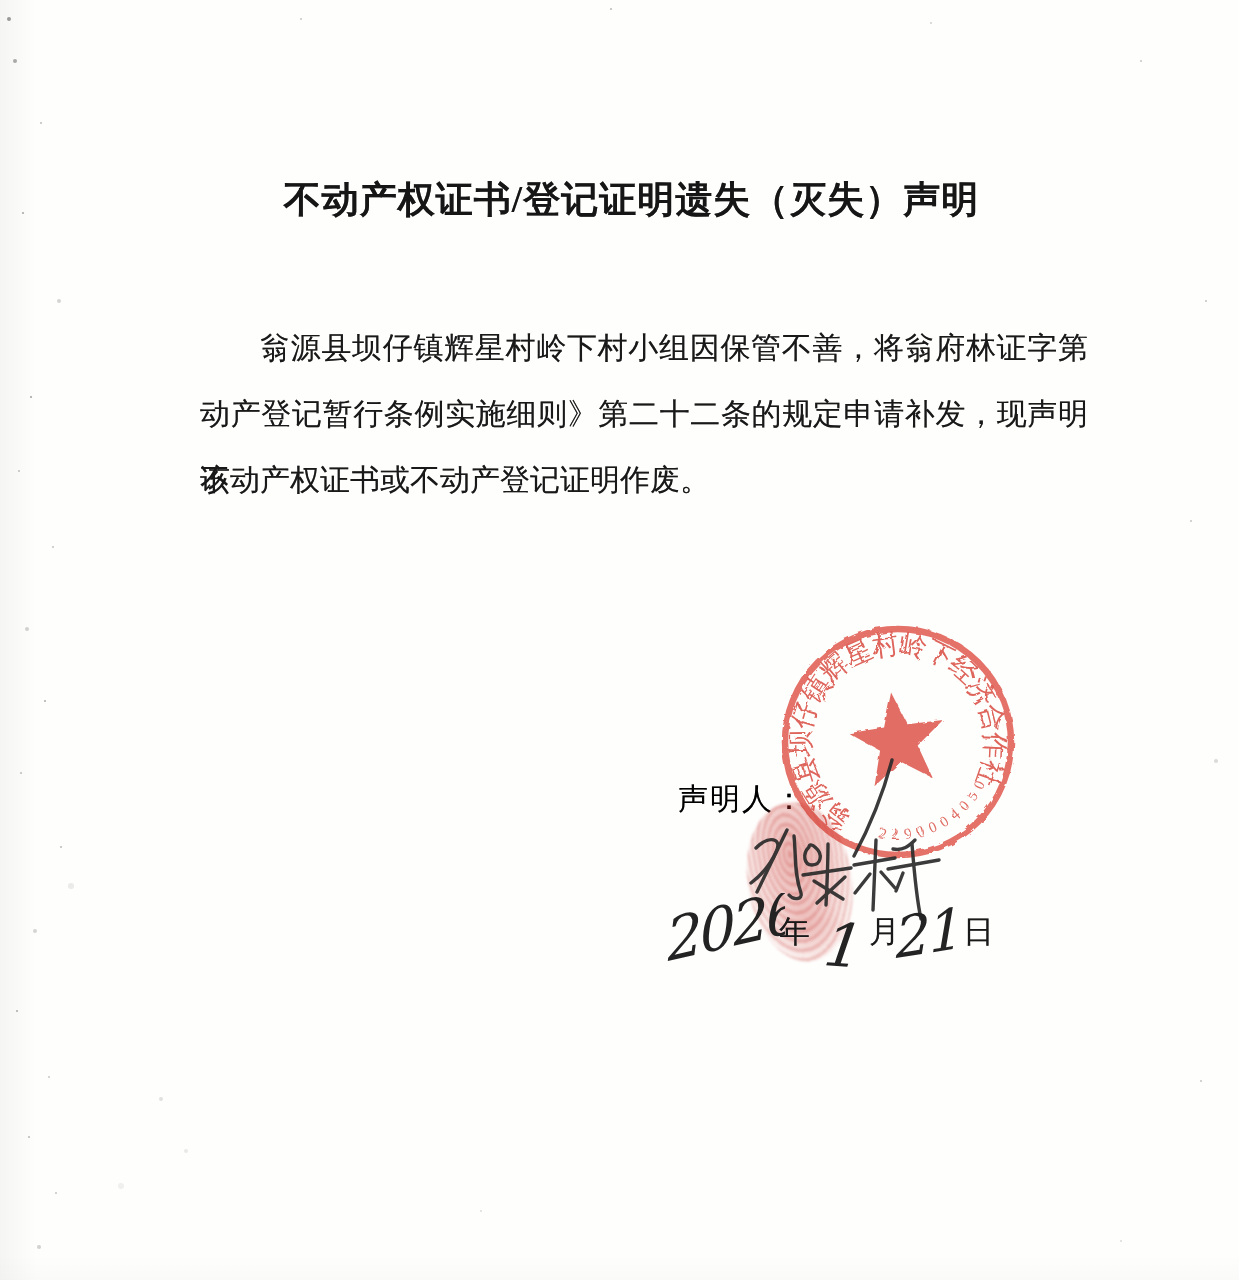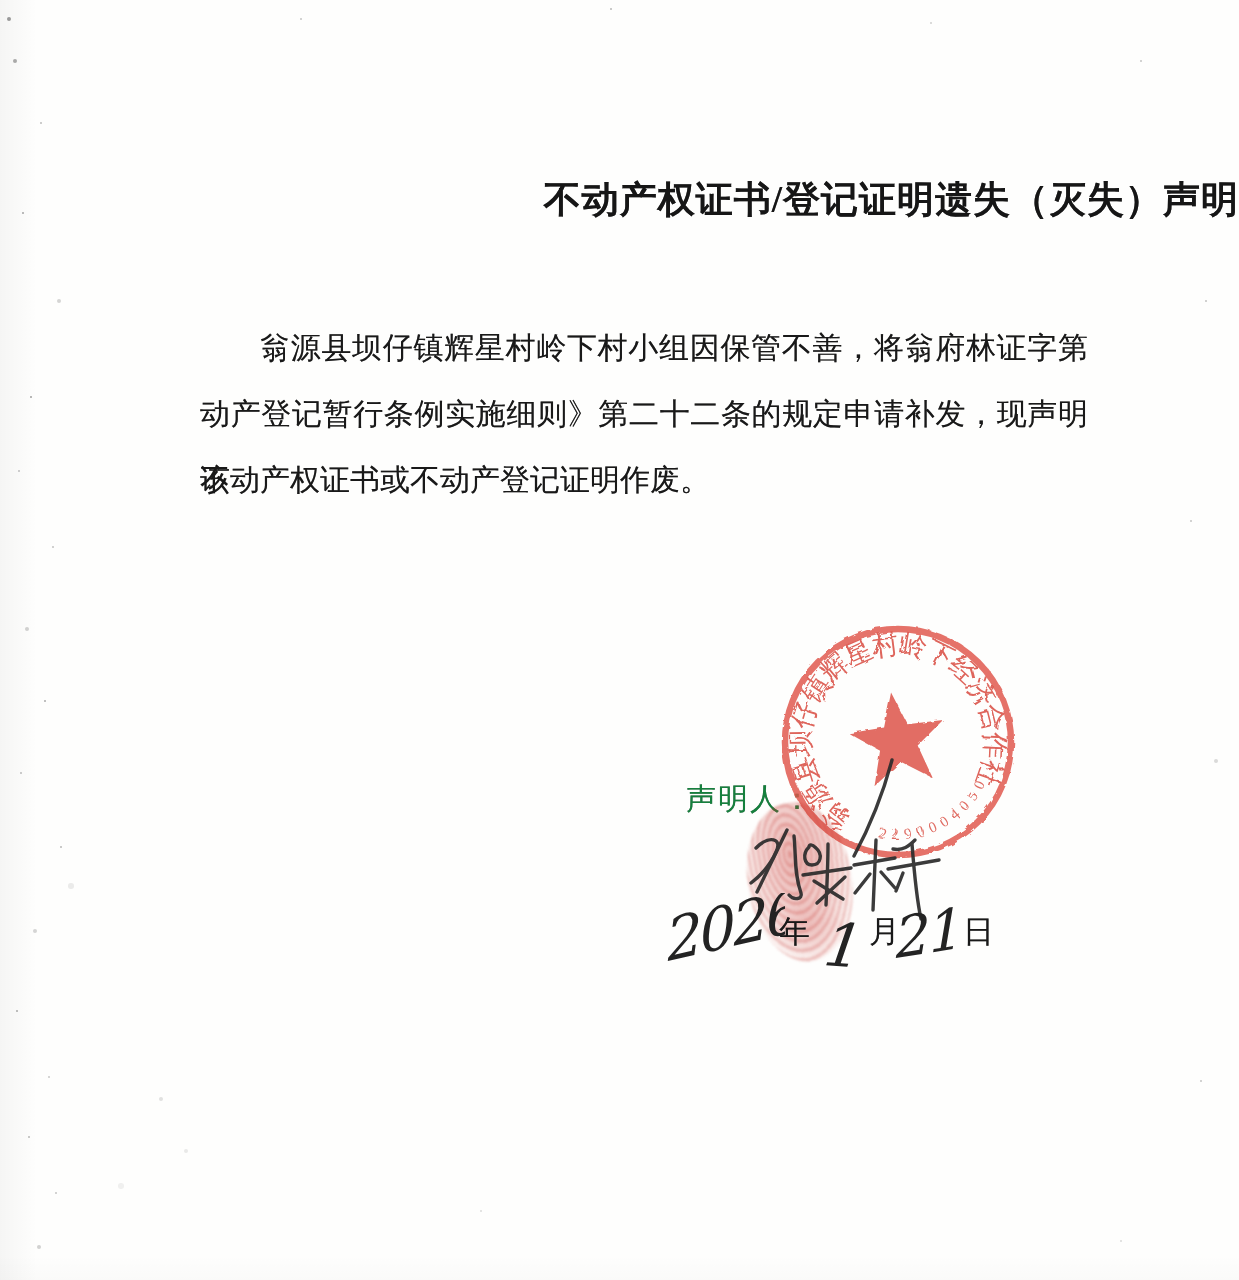--- a/index.html
+++ b/index.html
@@ -41,42 +41,41 @@
       930px 22px 0 0 rgba(100,100,100,.3), 1140px 60px 0 0 rgba(90,90,90,.35),
       1205px 300px 0 0 rgba(80,80,80,.35), 1190px 520px 0 0 rgba(90,90,90,.35),
       1215px 760px 0 1px rgba(110,110,110,.25), 1200px 1080px 0 0 rgba(90,90,90,.35),
       160px 1098px 0 1px rgba(140,140,140,.25), 185px 1150px 0 1px rgba(150,150,150,.2),
       480px 1210px 0 0 rgba(120,120,120,.25), 1120px 1240px 0 0 rgba(110,110,110,.25),
       70px 885px 0 2px rgba(150,150,150,.18), 120px 1185px 0 2px rgba(160,160,160,.15);
   }
 
   .title{
     position:absolute;left:0;right:0;top:150px;
-    text-align:right;
+    text-align:center;
     font-size:37px;letter-spacing:1px;
     color:#161616;
     text-shadow:0 0 .5px rgba(0,0,0,.6);
     padding-left:24px;
   }
   .body-text{
     position:absolute;left:200px;top:315px;width:888px;
     font-size:30px;color:#191919;
     text-shadow:0 0 .4px rgba(0,0,0,.5);
   }
   .body-text .line{
     height:66px;line-height:66px;
   }
   .body-text .fill{text-align:justify;text-align-last:justify;}
   .body-text .indent{padding-left:60px;}
 
   .declarant{
     position:absolute;left:678px;top:779px;
-    font-size:30px;color:#15803d;letter-spacing:2px;
+    font-size:30px;color:#000000;letter-spacing:2px;
     text-shadow:0 0 .4px rgba(0,0,0,.5);
-    margin-left:8px;
   }
 
   
   .seal{position:absolute;left:775px;top:619px;width:246px;height:246px;opacity:.92;}
   .seal text{font-family:"Liberation Serif","DejaVu Serif",serif;}
 
   
   .fingerprint{
     position:absolute;left:748px;top:802px;width:104px;height:160px;
     border-radius:50% 48% 52% 50%;

